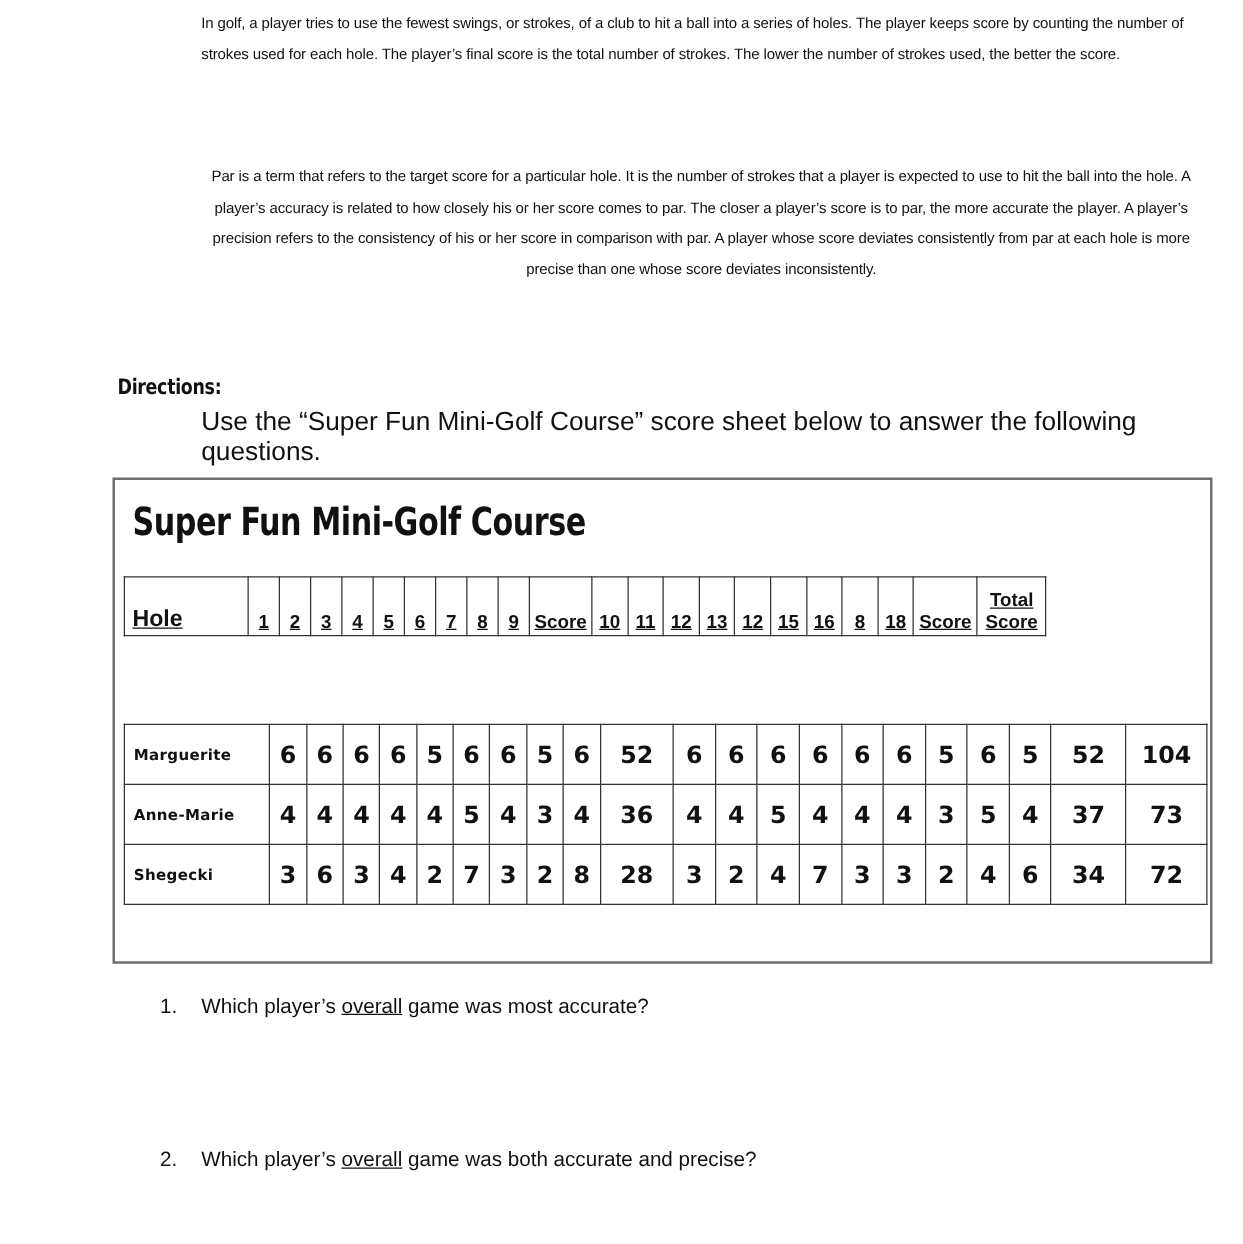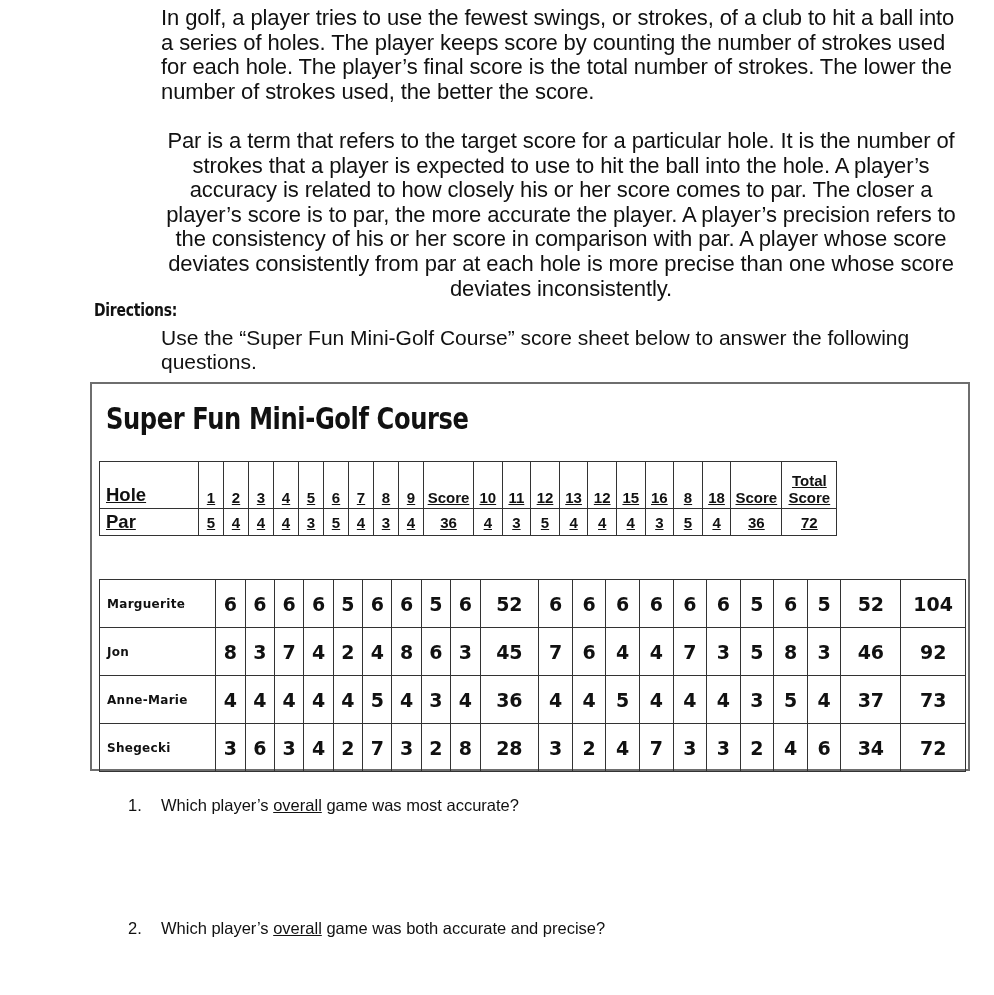--- a/index.html
+++ b/index.html
@@ -2,21 +2,21 @@
 <html><head>
 <meta charset="utf-8">
 <style>
   html, body { margin: 0; padding: 0; background: #ffffff; }
   body {
     width: 994px; height: 995px; position: relative; overflow: hidden;
     font-family: "Liberation Sans", sans-serif; color: #111;
   }
   .para {
     position: absolute; left: 161px; width: 800px;
-    font-size: 22px; line-height: 24.6px; letter-spacing: -0.1px;
+    font-size: 12px; line-height: 24.6px; letter-spacing: -0.1px;
   }
   .p1 { top: 6px; }
   .p2 { top: 129px; text-align: center; }
   .dir-heading {
     position: absolute; left: 94px; top: 300px;
     font-family: "DejaVu Sans", sans-serif; font-weight: bold; font-size: 17px;
     transform: scaleX(0.82); transform-origin: left center; letter-spacing: -0.3px;
   }
   .dir-text { position: absolute; left: 161px; top: 326px; font-size: 21px; line-height: 24px; }
 
@@ -87,44 +87,20 @@
     <td>12</td>
     <td>13</td>
     <td>12</td>
     <td>15</td>
     <td>16</td>
     <td>8</td>
     <td>18</td>
     <td>Score</td>
     <td><span>Total</span><br><span>Score</span></td>
   </tr>
-  <tr class="r-par">
-    <td class="lbl">Par</td>
-    <td>5</td>
-    <td>4</td>
-    <td>4</td>
-    <td>4</td>
-    <td>3</td>
-    <td>5</td>
-    <td>4</td>
-    <td>3</td>
-    <td>4</td>
-    <td>36</td>
-    <td>4</td>
-    <td>3</td>
-    <td>5</td>
-    <td>4</td>
-    <td>4</td>
-    <td>4</td>
-    <td>3</td>
-    <td>5</td>
-    <td>4</td>
-    <td>36</td>
-    <td>72</td>
-  </tr>
 </tbody>
   </table>
 
 <table class="score-table">
   <colgroup>
     <col style="width:99px">
     <col span="9" style="width:25px">
     <col style="width:50px">
     <col span="9" style="width:28.6px">
     <col style="width:51px">
@@ -147,44 +123,20 @@
     <td>6</td>
     <td>6</td>
     <td>6</td>
     <td>6</td>
     <td>6</td>
     <td>5</td>
     <td>6</td>
     <td>5</td>
     <td class="sub">52</td>
     <td class="tot">104</td>
-  </tr>
-  <tr>
-    <td class="name">Jon</td>
-    <td>8</td>
-    <td>3</td>
-    <td>7</td>
-    <td>4</td>
-    <td>2</td>
-    <td>4</td>
-    <td>8</td>
-    <td>6</td>
-    <td>3</td>
-    <td class="sub">45</td>
-    <td>7</td>
-    <td>6</td>
-    <td>4</td>
-    <td>4</td>
-    <td>7</td>
-    <td>3</td>
-    <td>5</td>
-    <td>8</td>
-    <td>3</td>
-    <td class="sub">46</td>
-    <td class="tot">92</td>
   </tr>
   <tr>
     <td class="name">Anne-Marie</td>
     <td>4</td>
     <td>4</td>
     <td>4</td>
     <td>4</td>
     <td>4</td>
     <td>5</td>
     <td>4</td>

